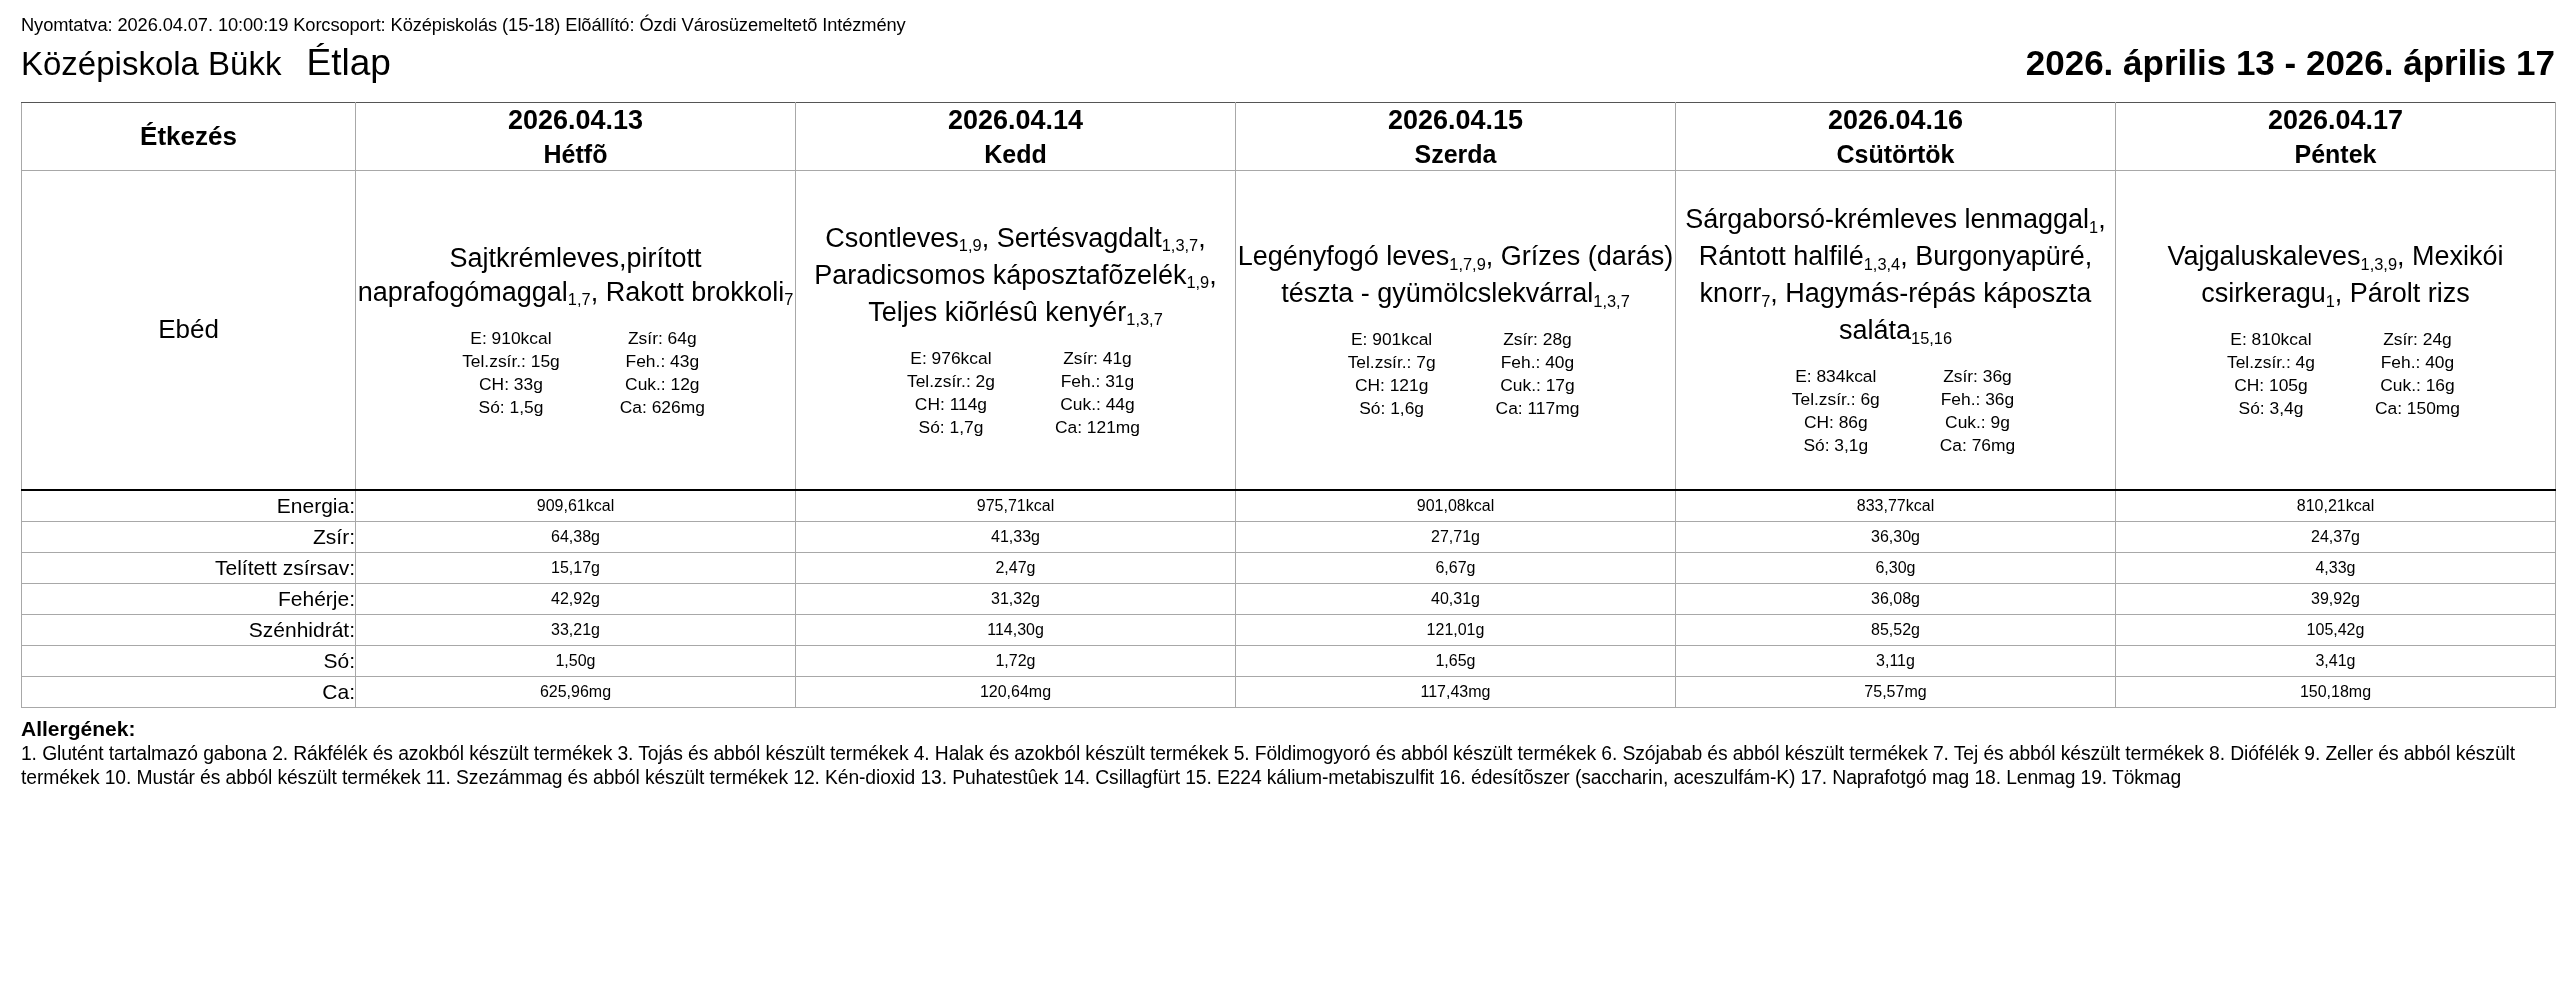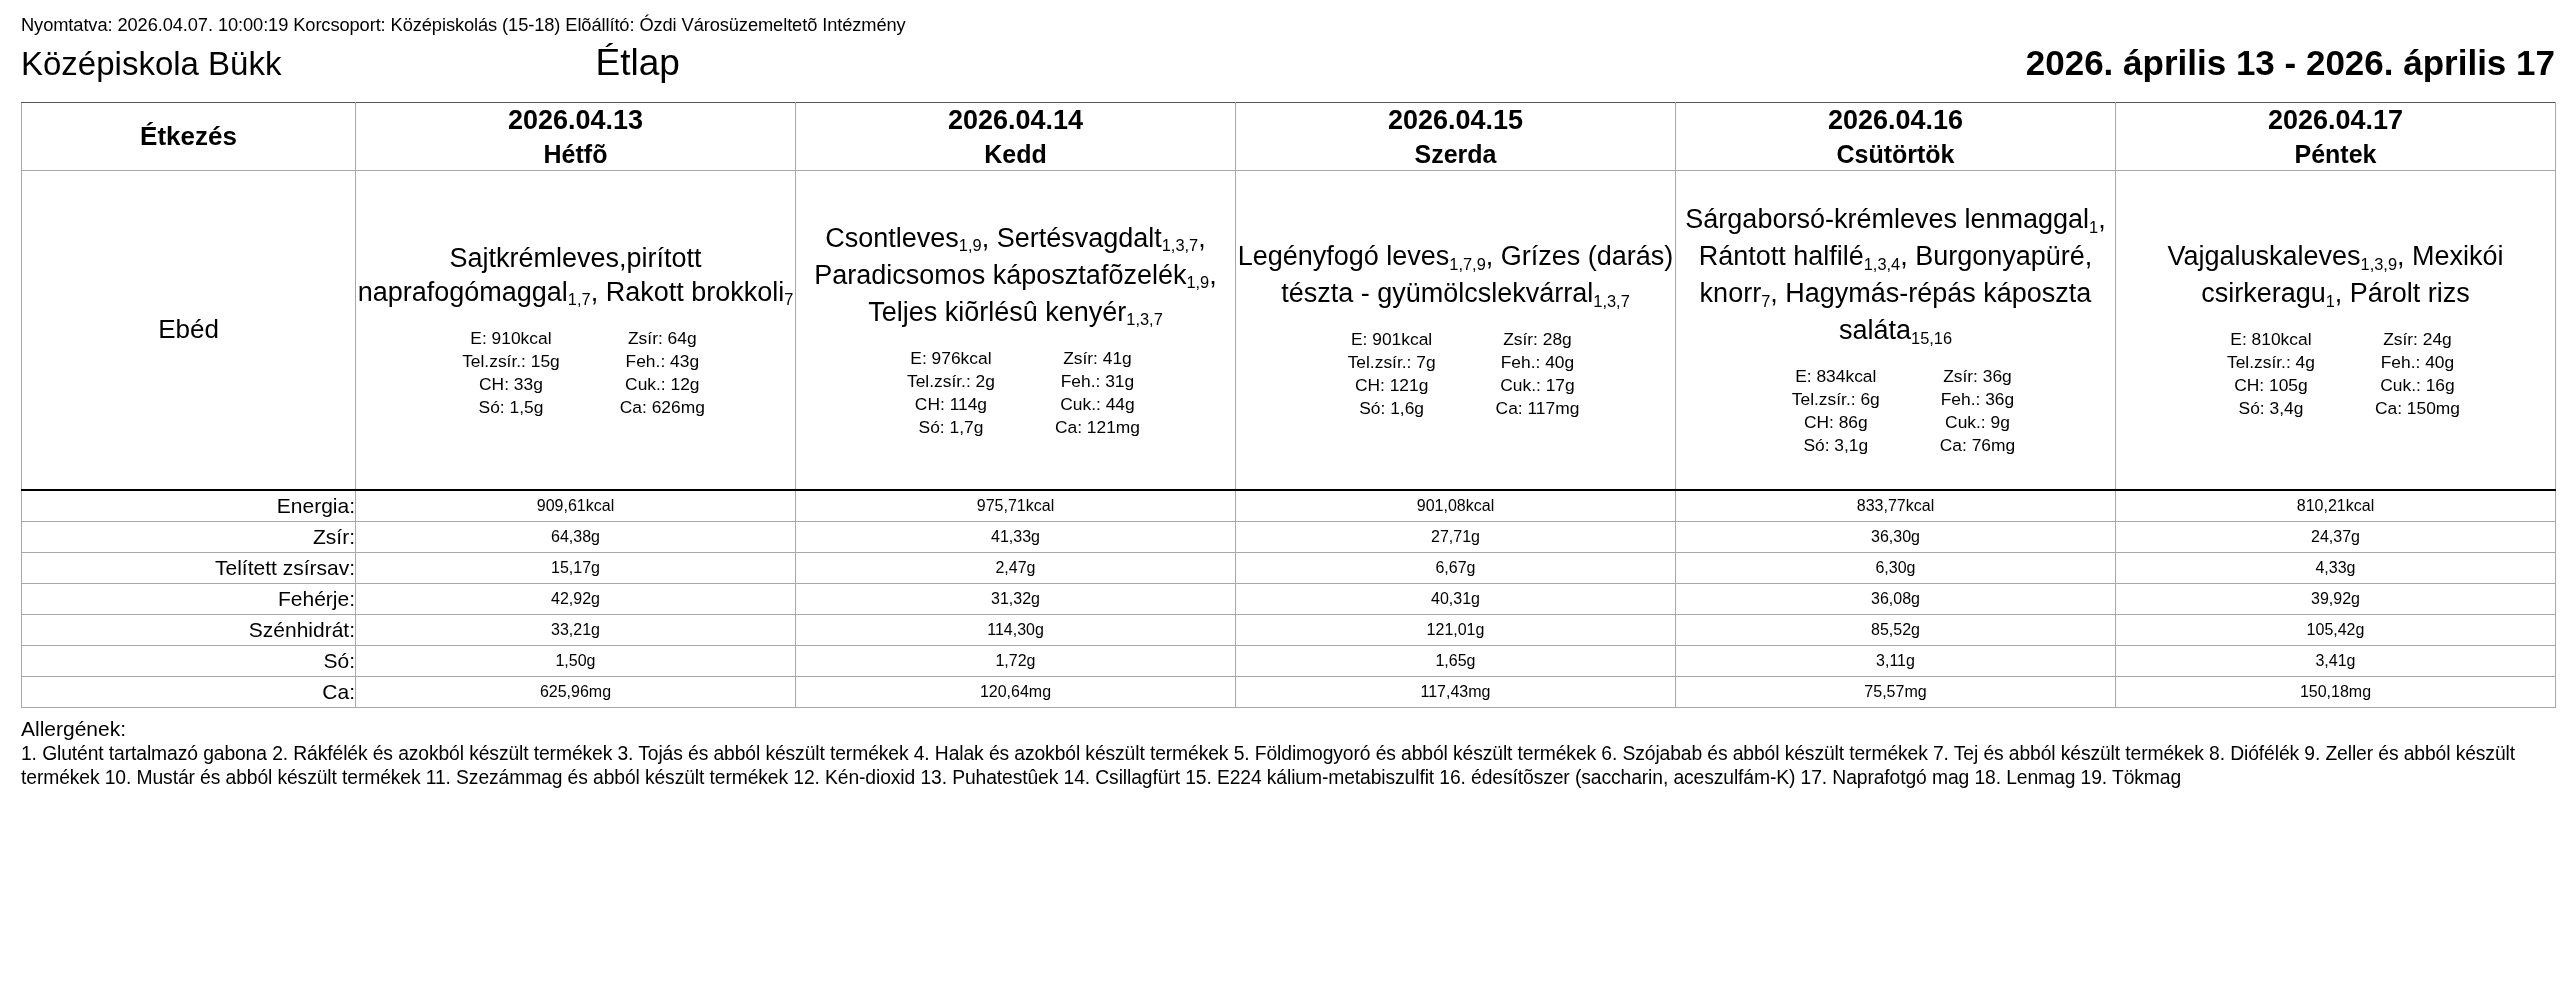--- a/index.html
+++ b/index.html
@@ -44,21 +44,20 @@
     font-size: 33px;
     line-height: 39px;
     white-space: nowrap;
     flex: 0 0 auto;
   }
   .doc-title {
     font-size: 37px;
     line-height: 42px;
     white-space: nowrap;
     flex: 0 0 auto;
-    margin-left: 289px;
   }
   .date-range {
     font-size: 35px;
     line-height: 42px;
     font-weight: bold;
     white-space: nowrap;
     flex: 0 0 auto;
     margin-left: auto;
   }
 
@@ -147,21 +146,21 @@
     white-space: nowrap;
   }
   .row-first-summary td { border-top: 2.9px solid #000 !important; }
 
   
   .allergens {
     margin-top: 8.7px;
   }
   .allergens-title {
     font-size: 21px;
-    font-weight: normal;
+    font-weight: bold;
     line-height: 26px;
   }
   .allergens-body {
     font-size: 19.3px;
     line-height: 24px;
     letter-spacing: -0.1px;
   }
 </style>
 </head>
 <body>

